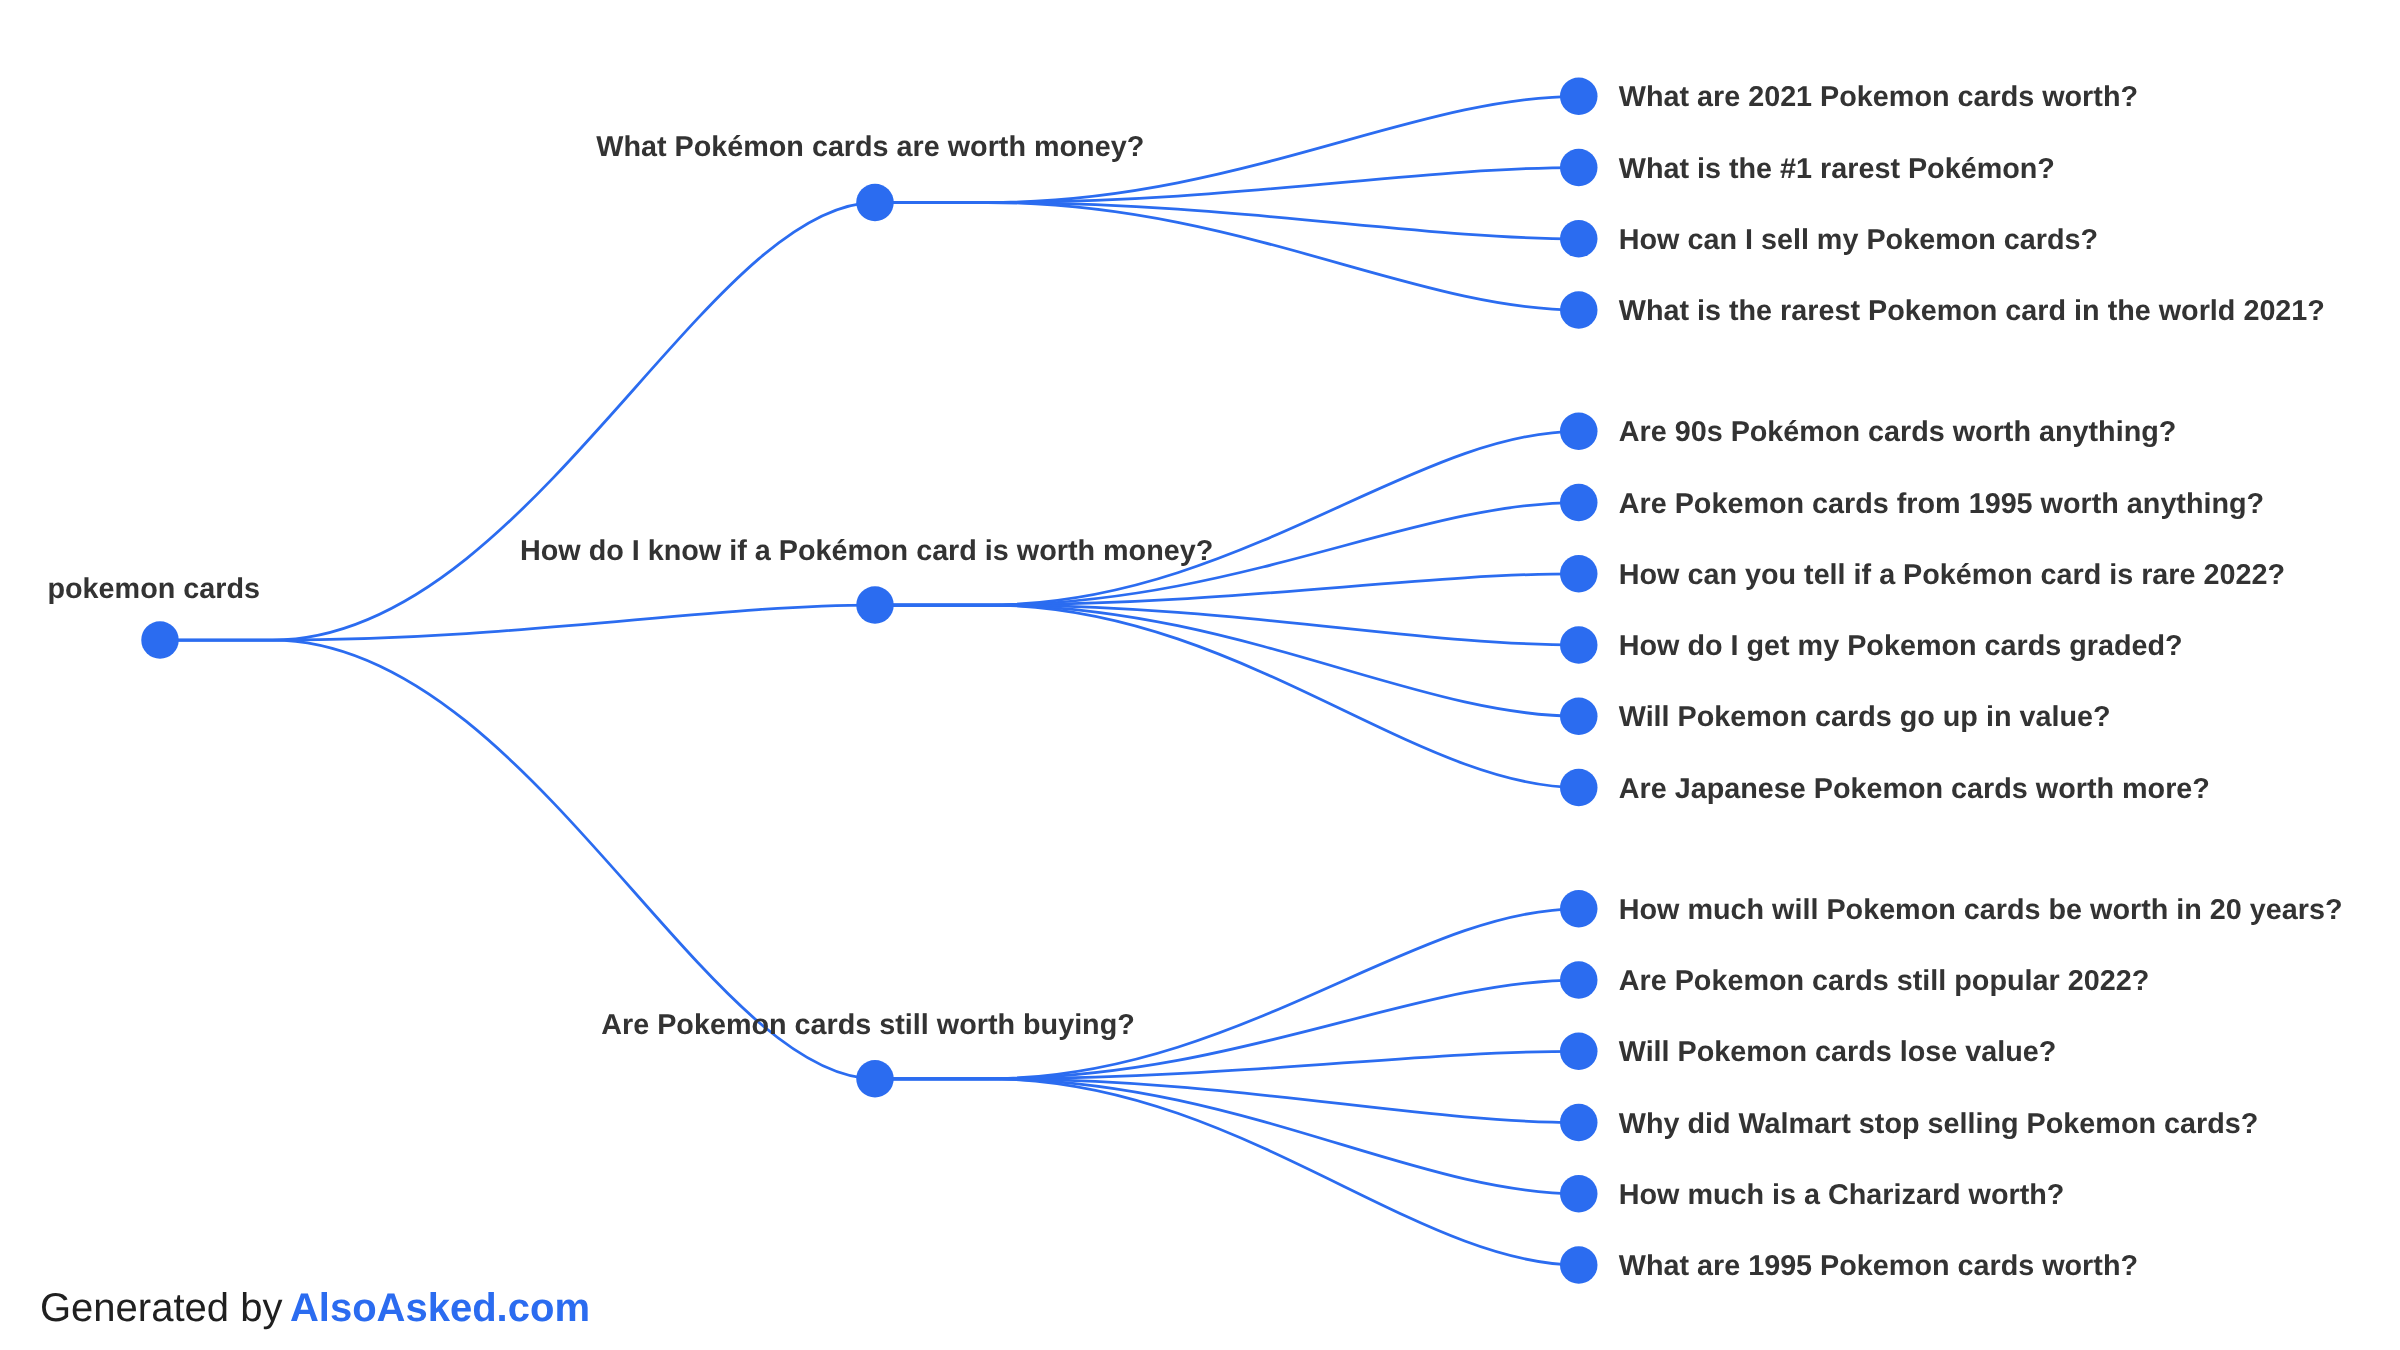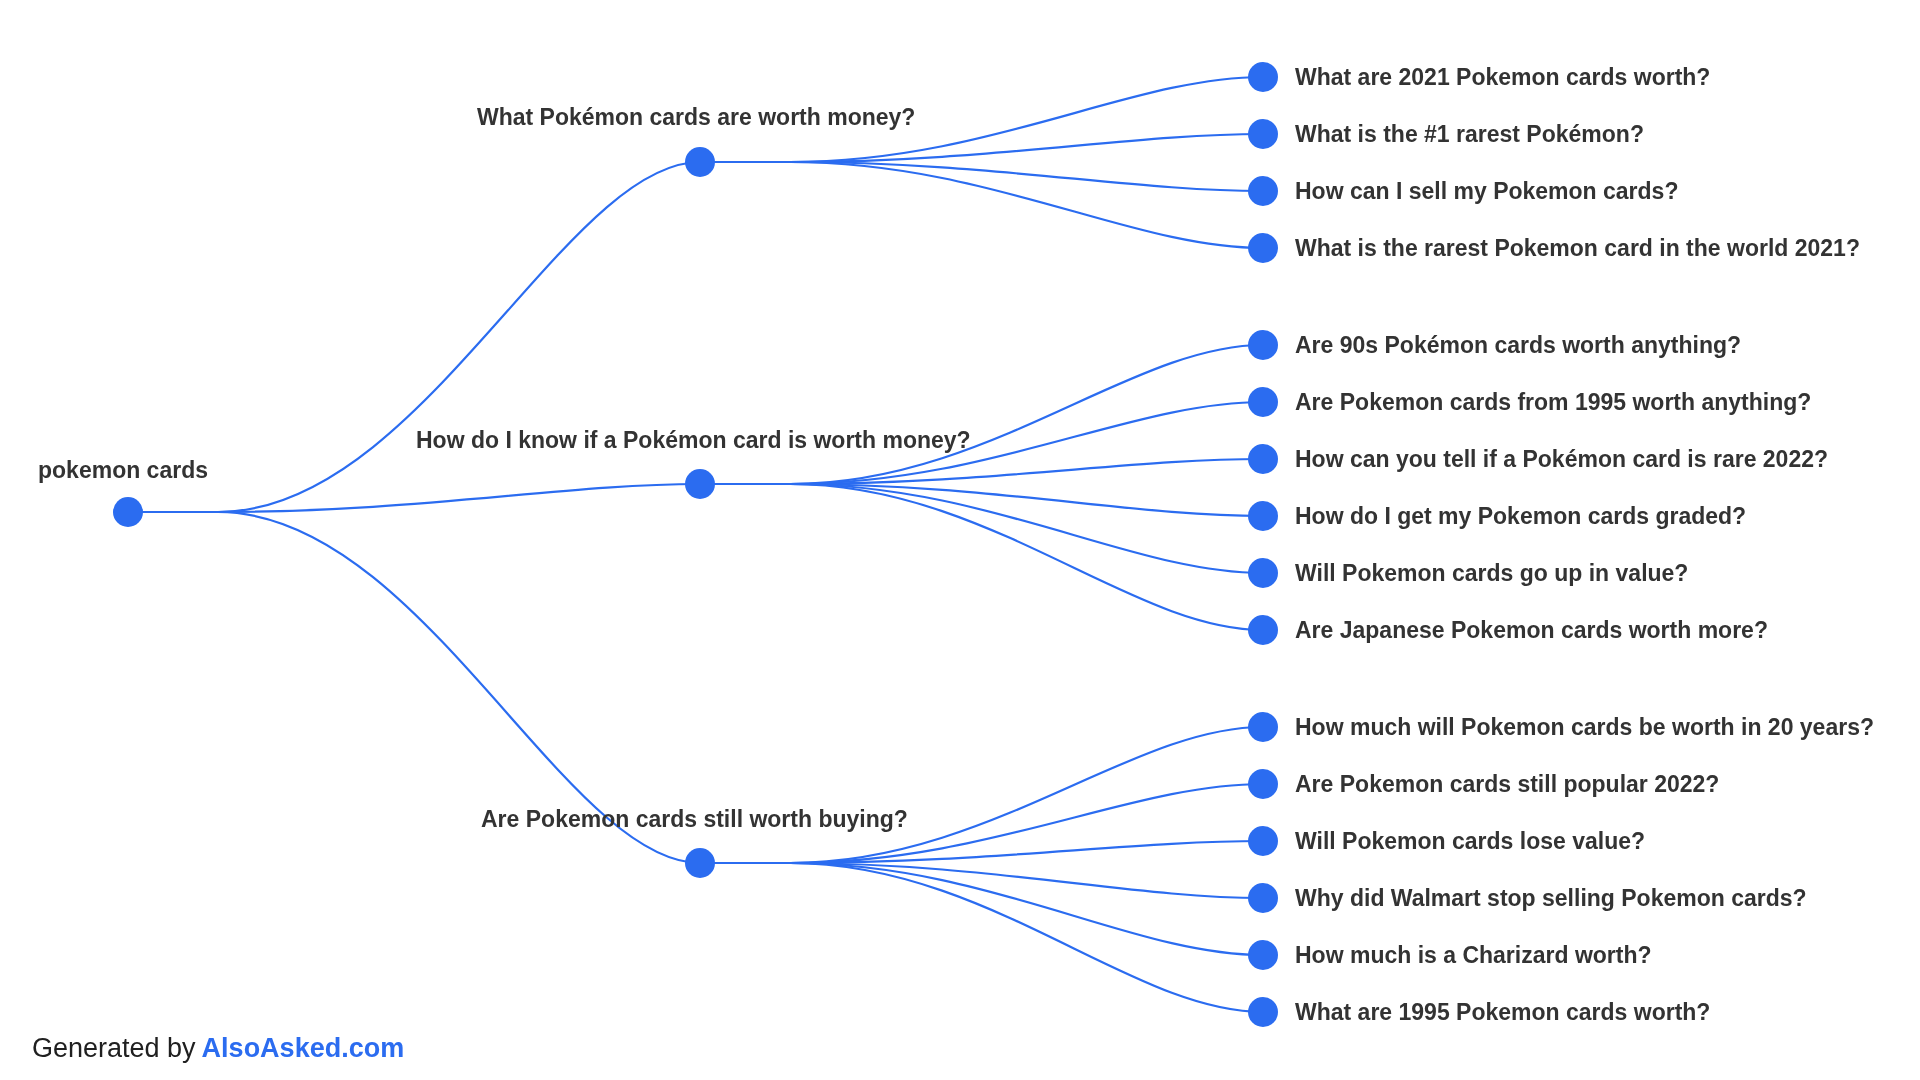--- a/index.html
+++ b/index.html
@@ -32,21 +32,21 @@
   .link-path {
     fill: none;
     stroke-width: 2.2;
     stroke-linecap: round;
   }
   .footer {
     position: absolute;
     left: 32px;
     bottom: 18px;
     font-family: "Liberation Sans", sans-serif;
-    font-size: 27px;
+    font-size: 32px;
     line-height: 1;
     white-space: nowrap;
   }
   .footer-prefix {
     color: #202020;
     font-weight: 400;
   }
   .footer-brand {
     color: #2b6cf0;
     font-weight: 700;

